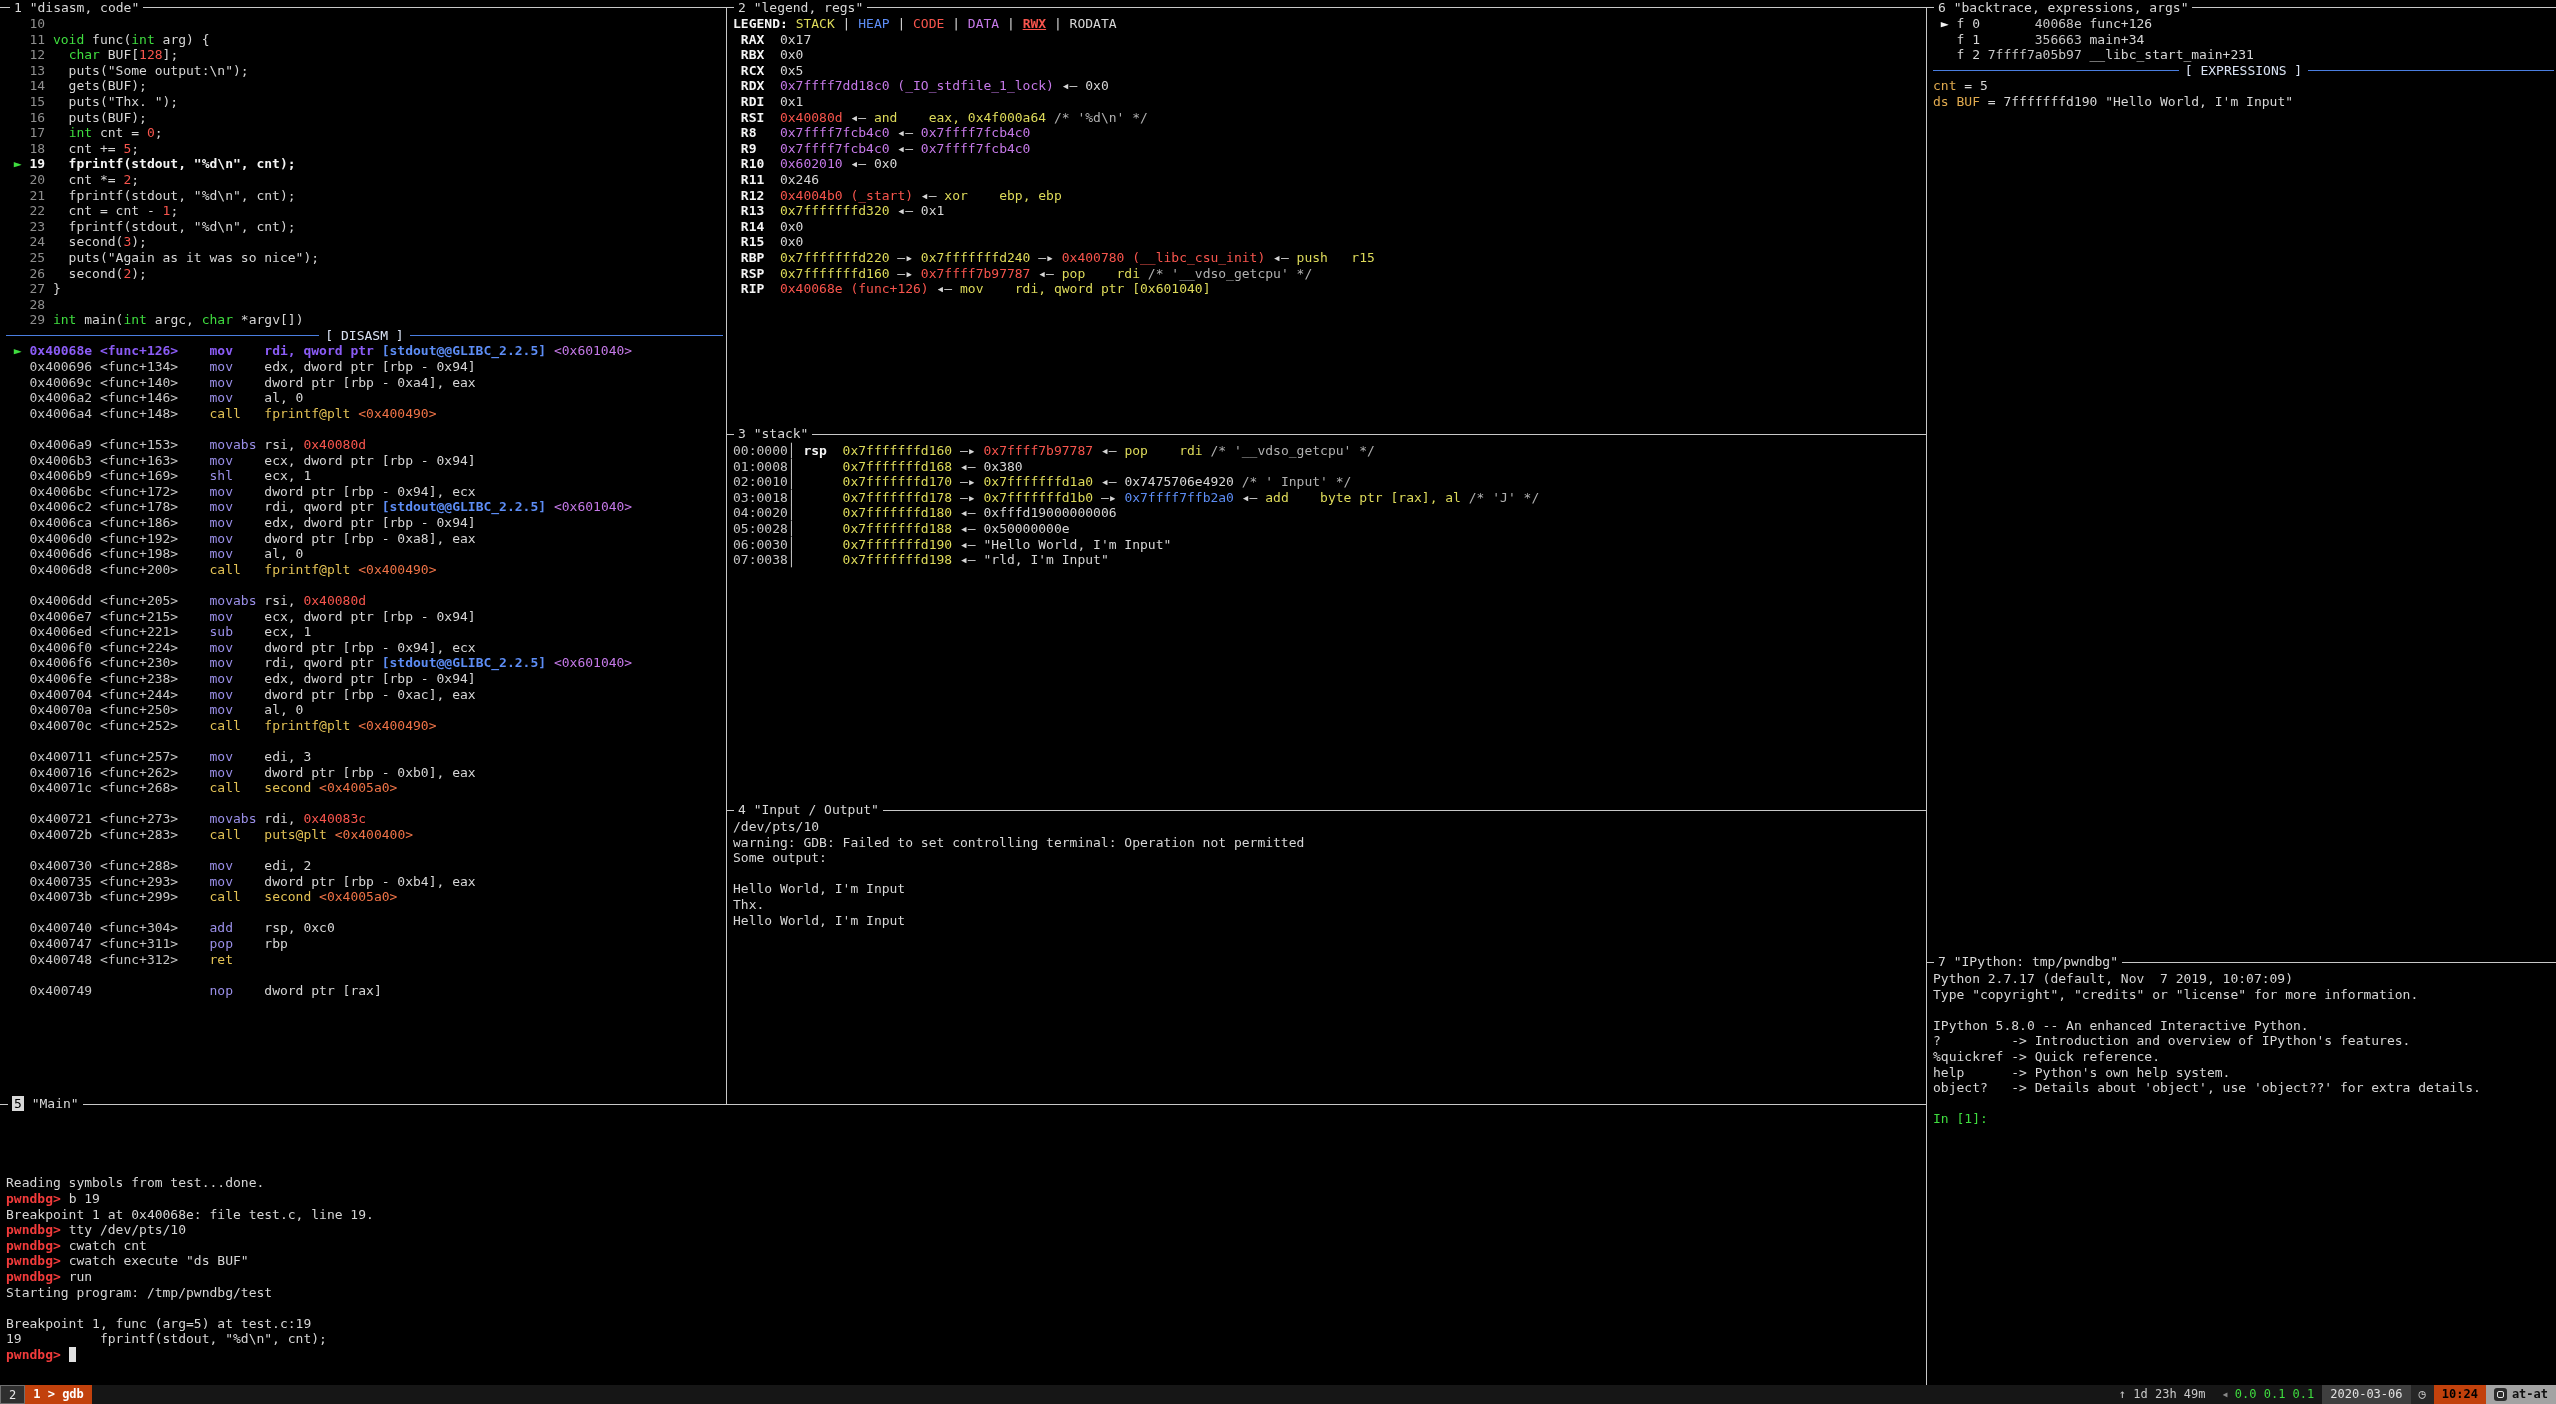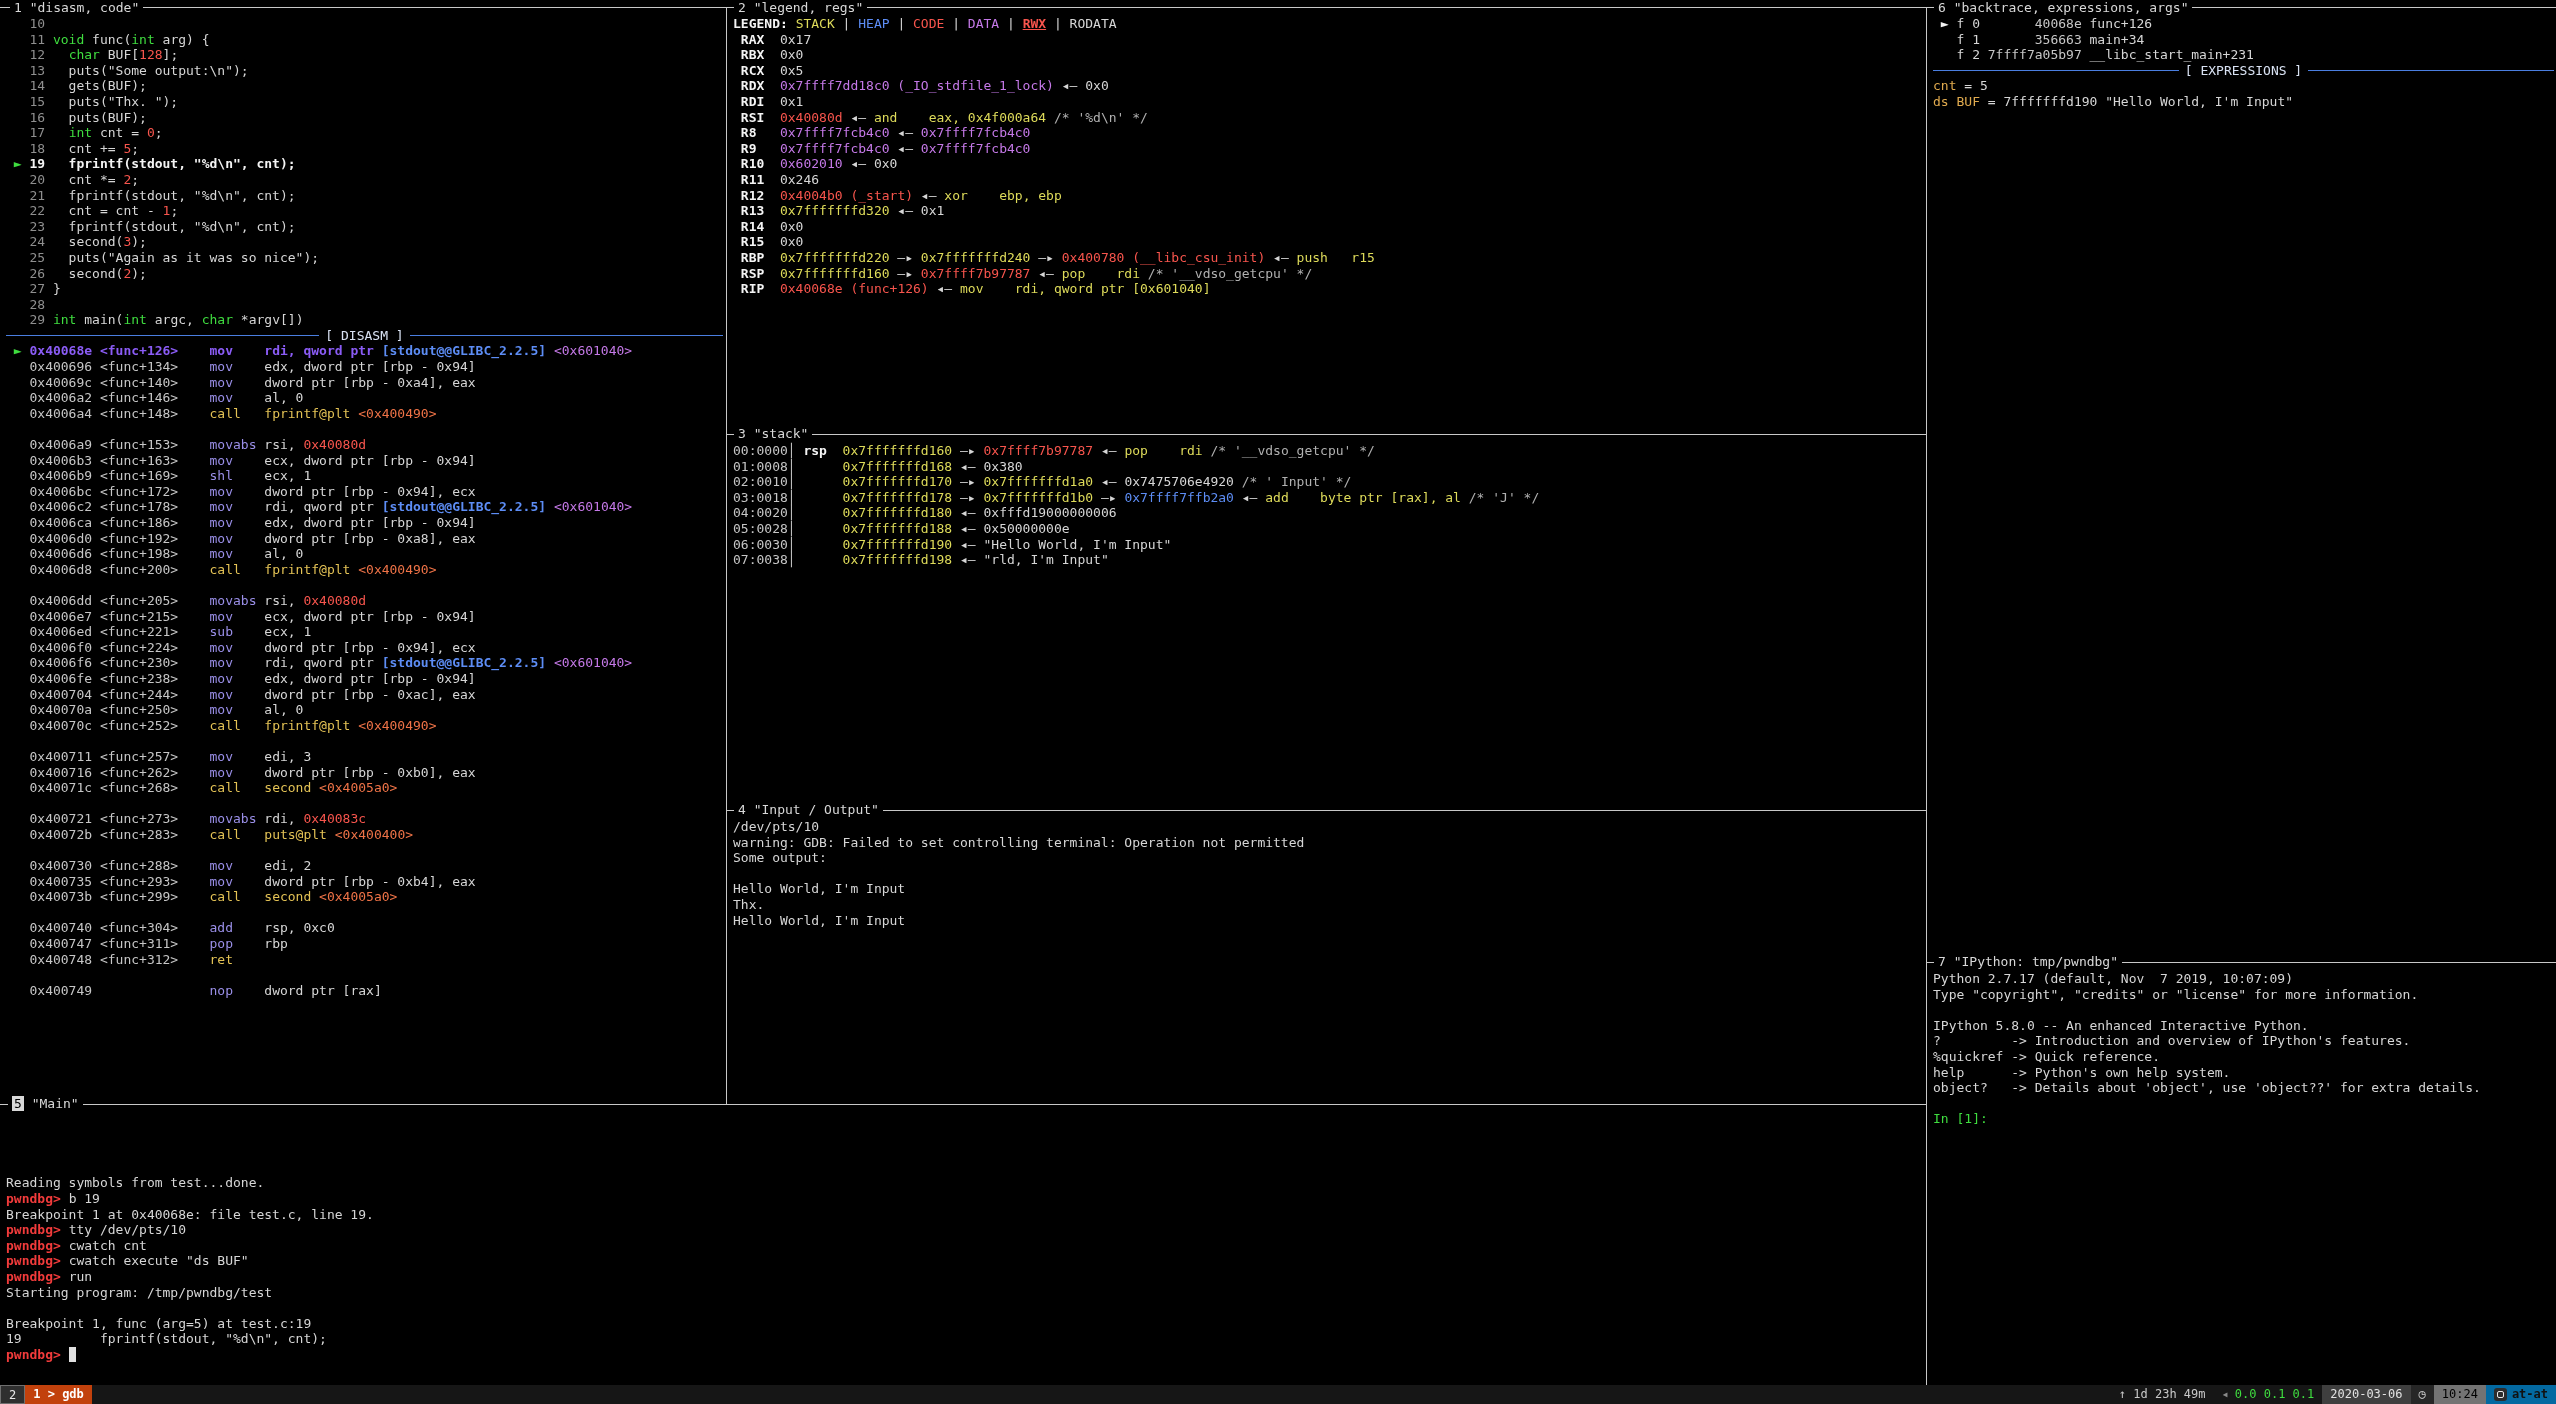--- a/index.html
+++ b/index.html
@@ -39,22 +39,22 @@
              display:flex;align-items:stretch;font-size:12px;line-height:19px;z-index:3;}
   .seg{padding:0 8px;white-space:pre;}
   .seg-session{background:#2f2f2f;color:#e8e8e8;border:1px solid #6f6f6f;box-sizing:border-box;}
   .seg-window{background:#c2410c;color:#fff;font-weight:bold;}
   .sb-spacer{flex:1;}
   .seg-uptime{color:#c9c9c9;}
   .seg-load{color:#3fdd3f;}
   .loadsep{color:#8a8a8a;margin-right:6px;}
   .seg-date{background:#3f3f3f;color:#e2e2e2;}
   .seg-clock{color:#cfcfcf;background:#262626;}
-  .seg-time{background:#737373;color:#000;font-weight:normal;}
-  .seg-host{background:#0369a1;color:#111;font-weight:bold;display:flex;align-items:center;}
+  .seg-time{background:#c2410c;color:#000;font-weight:bold;}
+  .seg-host{background:#a3a3a3;color:#111;font-weight:bold;display:flex;align-items:center;}
   .lockbadge{width:13px;height:13px;background:#2c2c2c;border-radius:3px;display:inline-block;
              margin-right:5px;position:relative;}
   .lockbadge::after{content:"";position:absolute;left:3px;top:3px;right:3px;bottom:3px;
              border:1px solid #e8e8e8;border-radius:2px;}
 </style>
 </head>
 <body>
 
 <div class="hline" style="top:7px;left:0;width:2556px;"></div>
 <div class="hline" style="top:434px;left:727px;width:1199px;"></div>

